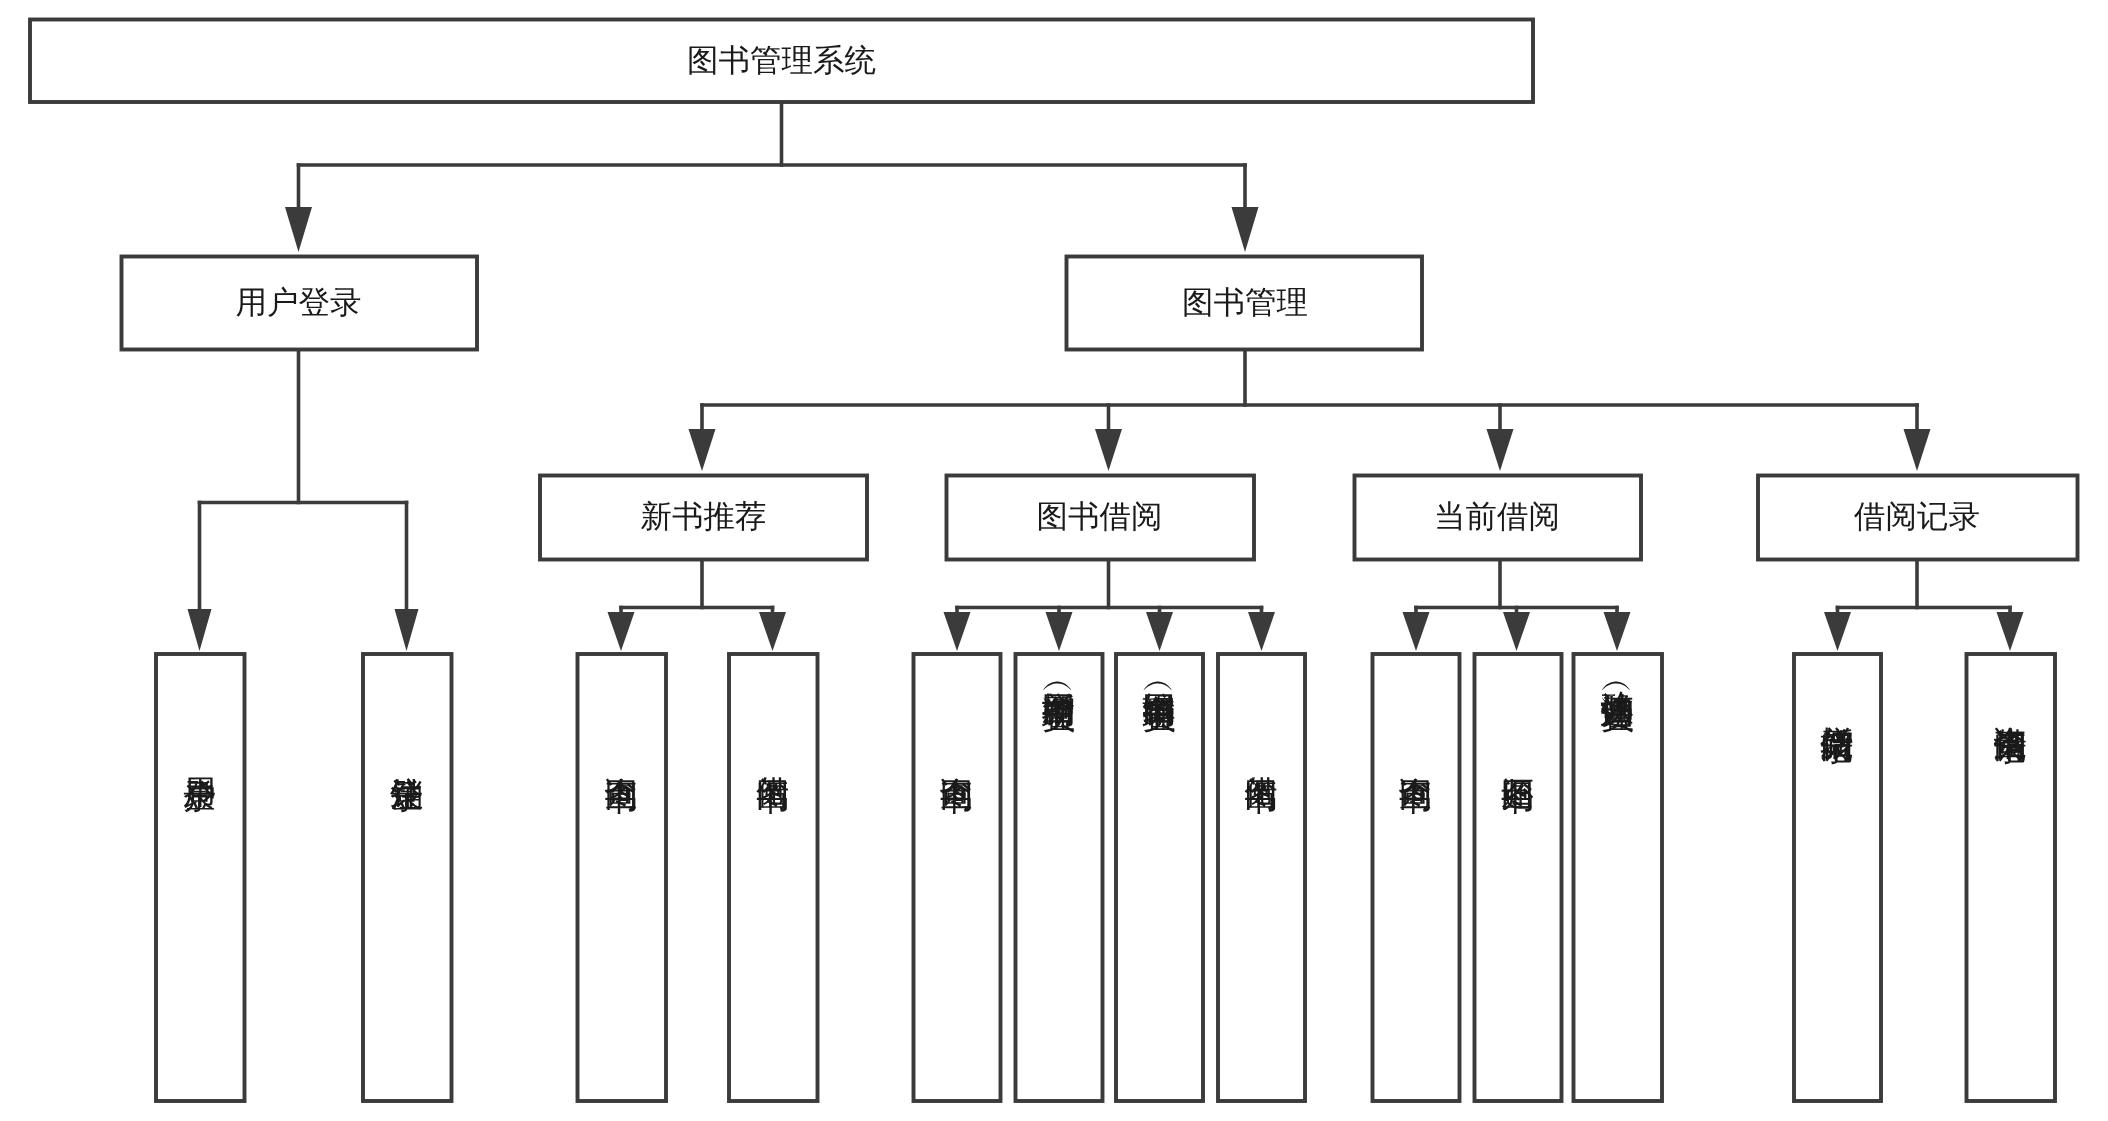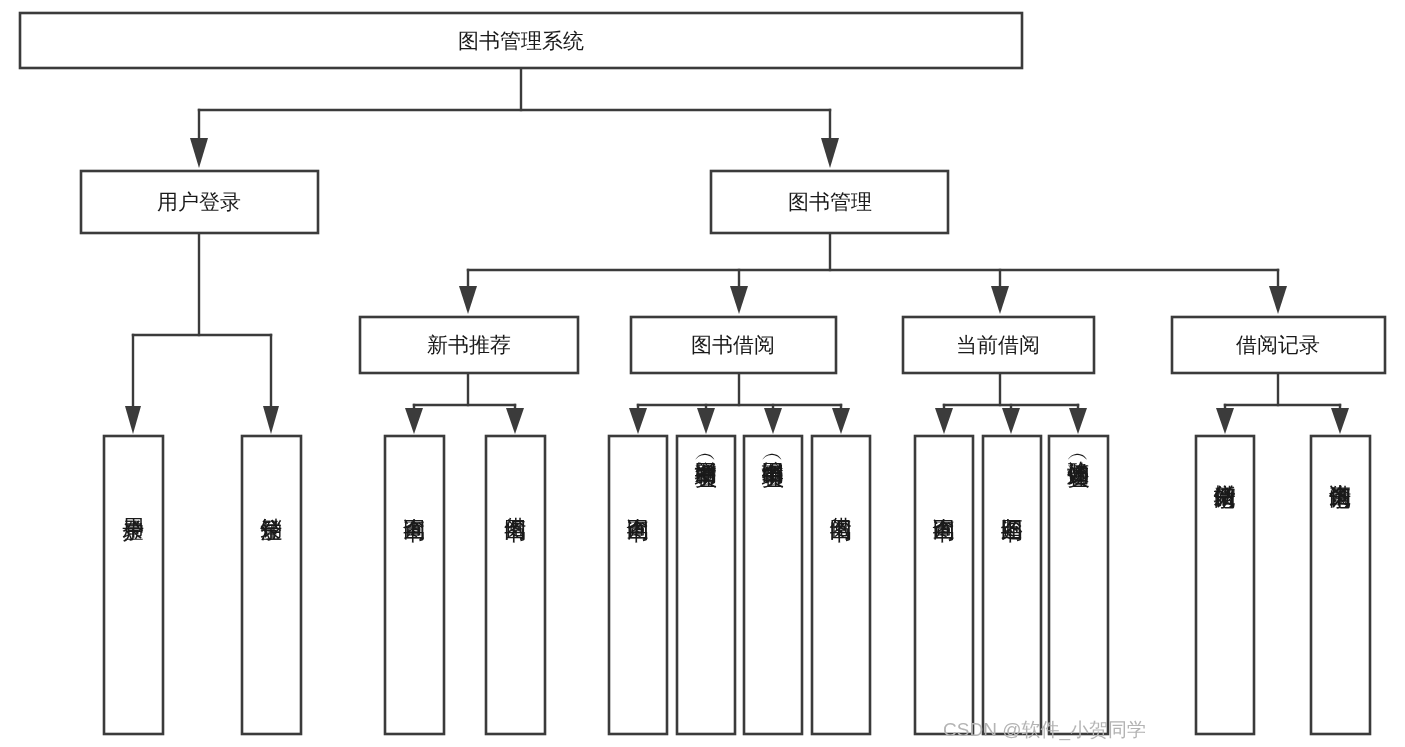--- a/index.html
+++ b/index.html
@@ -11,20 +11,21 @@
     width: 1405px;
     height: 747px;
     font-family: "Liberation Sans", "DejaVu Sans", sans-serif;
     overflow: hidden;
   }
   #diagram-root {
     position: relative;
     width: 1154px;
     height: 747px;
     background: #ffffff;
+    padding-left: 41px;
   }
   svg.diagram-svg {
     position: absolute;
     left: 0;
     top: 0;
     width: 1405px;
     height: 747px;
   }
   .node-box {
     fill: #ffffff;
@@ -219,15 +220,14 @@
   <div class="node-label-v" style="left:744px; top:443px; width:58px; height:291px;">编辑图书（管理员）</div>
   <div class="node-label-v" style="left:812px; top:500px; width:58px; height:234px;">借阅图书</div>
 
   <div class="node-label-v" style="left:915px; top:500px; width:58px; height:234px;">查询图书</div>
   <div class="node-label-v" style="left:983px; top:500px; width:58px; height:234px;">归还图书</div>
   <div class="node-label-v" style="left:1049px; top:443px; width:59px; height:291px;">确认归还（管理员）</div>
 
   <div class="node-label-v" style="left:1196px; top:466px; width:58px; height:268px;">新增借阅记录</div>
   <div class="node-label-v" style="left:1311px; top:466px; width:59px; height:268px;">查询借阅记录</div>
 
-  <div class="watermark">CSDN @软件_小贺同学</div>
 
 </div>
 
 </body></html>

